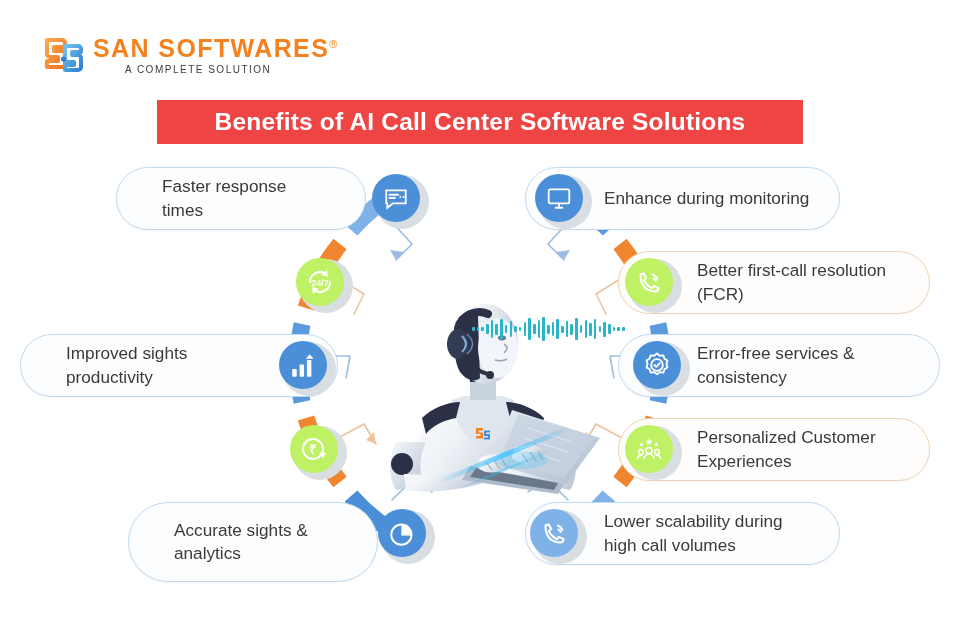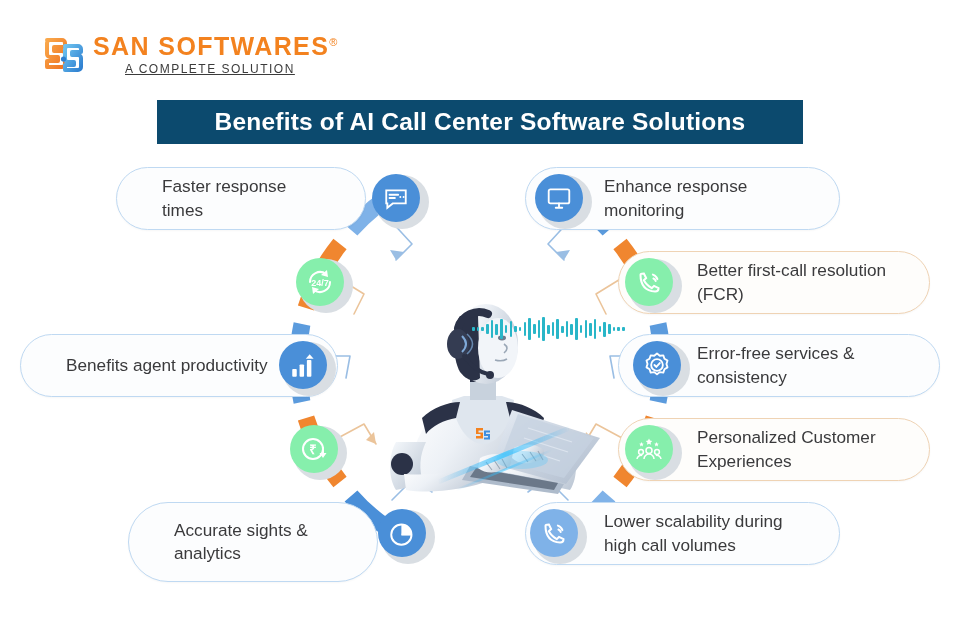--- a/index.html
+++ b/index.html
@@ -14,29 +14,29 @@
   
   #logo { position: absolute; left: 44px; top: 34px; display: flex; align-items: center; gap: 9px; }
   #logo-mark { position: relative; width: 40px; height: 42px; flex: none; }
   #logo-text { display: flex; flex-direction: column; }
   #brand-name {
     font-size: 25px; font-weight: bold; letter-spacing: 1.4px;
     color: #F3821F; line-height: 1.0; position: relative; white-space: nowrap;
   }
   #brand-reg { font-size: 11px; vertical-align: super; color: #F3821F; font-weight: normal; }
   #brand-tag {
-    font-size: 12px; letter-spacing: 1.5px; color: #3b3b3b;
-    margin-top: 3px; margin-left: 32px; white-space: nowrap; text-decoration: underline;
+    font-size: 10px; letter-spacing: 1.5px; color: #3b3b3b;
+    margin-top: 3px; margin-left: 32px; white-space: nowrap;
   }
 
   
   #title-banner {
     position: absolute; left: 157px; top: 100px;
     width: 646px; height: 44px;
-    background: #0c4a6e;
+    background: #ef4444;
     display: flex; align-items: center; justify-content: center;
   }
   #title-text {
     color: #ffffff; font-size: 24.5px; font-weight: bold;
     letter-spacing: 0.2px; white-space: nowrap;
   }
 
   
   #ring { position: absolute; left: 278px; top: 158px; width: 404px; height: 410px; }
 
@@ -55,21 +55,21 @@
   .pill.left  .pill-label { padding-left: 45px; padding-right: 62px; }
   .pill.right .pill-label { padding-left: 78px; padding-right: 26px; }
 
   
   .badge {
     position: absolute; width: 48px; height: 48px; border-radius: 50%;
     display: flex; align-items: center; justify-content: center;
     z-index: 6;
   }
   .badge.blue   { background: #4A8FD8; }
-  .badge.orange { background: #86efac; }
+  .badge.orange { background: #bef264; }
   .badge.lblue  { background: #7FB2E8; }
   .badge svg { display: block; }
   
   .badge-shadow {
     position: absolute; width: 54px; height: 54px; border-radius: 50%;
     background: #D9DEE3; z-index: 4;
   }
 
   
   #robot-area { position: absolute; left: 352px; top: 232px; width: 262px; height: 262px; z-index: 3; }
@@ -294,21 +294,21 @@
     <svg width="34" height="34" viewBox="0 0 34 34">
       <path d="M7 17a10 10 0 0 1 16 -8" stroke="#fff" stroke-width="2" fill="none" stroke-linecap="round"></path>
       <polygon points="24,5 25,12 18,10" fill="#fff"></polygon>
       <path d="M27 17a10 10 0 0 1 -16 8" stroke="#fff" stroke-width="2" fill="none" stroke-linecap="round"></path>
       <polygon points="10,29 9,22 16,24" fill="#fff"></polygon>
       <text x="17" y="20.5" text-anchor="middle" font-family="Liberation Sans, sans-serif" font-size="9" font-weight="bold" fill="#fff">24/7</text>
     </svg>
   </div>
 
   <div class="pill left blue" style="left:20px; top:334px; width:318px; height:63px;">
-    <div class="pill-label">Benefits agent productivity</div>
+    <div class="pill-label">Improved sights productivity</div>
   </div>
   <div class="badge-shadow" style="left:282px; top:342px;"></div>
   <div class="badge blue" style="left:279px; top:341px;">
     <svg width="27" height="27" viewBox="0 0 24 24" fill="#fff">
       <rect x="2" y="15" width="4" height="7" rx="0.8"></rect>
       <rect x="8.5" y="11" width="4" height="11" rx="0.8"></rect>
       <rect x="15" y="7" width="4" height="15" rx="0.8"></rect>
       <path d="M14 6 l3.5 -4 l3.5 4 z"></path>
     </svg>
   </div>
@@ -329,21 +329,21 @@
   <div class="badge-shadow" style="left:381px; top:510px;"></div>
   <div class="badge blue" style="left:378px; top:509px;">
     <svg width="27" height="27" viewBox="0 0 24 24" fill="none" stroke="#fff" stroke-width="1.7">
       <circle cx="11" cy="13" r="9"></circle>
       <path d="M11 13 L11 4 A9 9 0 0 1 20 13 Z" fill="#fff" stroke="none"></path>
       <path d="M11 13 L20 13"></path>
     </svg>
   </div>
 
   <div class="pill right blue" style="left:525px; top:167px; width:315px; height:63px;">
-    <div class="pill-label">Enhance response monitoring</div>
+    <div class="pill-label">Enhance during monitoring</div>
   </div>
   <div class="badge-shadow" style="left:538px; top:175px;"></div>
   <div class="badge blue" style="left:535px; top:174px;">
     <svg width="26" height="26" viewBox="0 0 24 24" fill="none" stroke="#fff" stroke-width="1.7" stroke-linecap="round">
       <rect x="2.5" y="4" width="19" height="13" rx="1.6"></rect>
       <path d="M9 21h6M12 17v4"></path>
     </svg>
   </div>
 
   <div class="pill right orange" style="left:618px; top:251px; width:312px; height:63px;">

